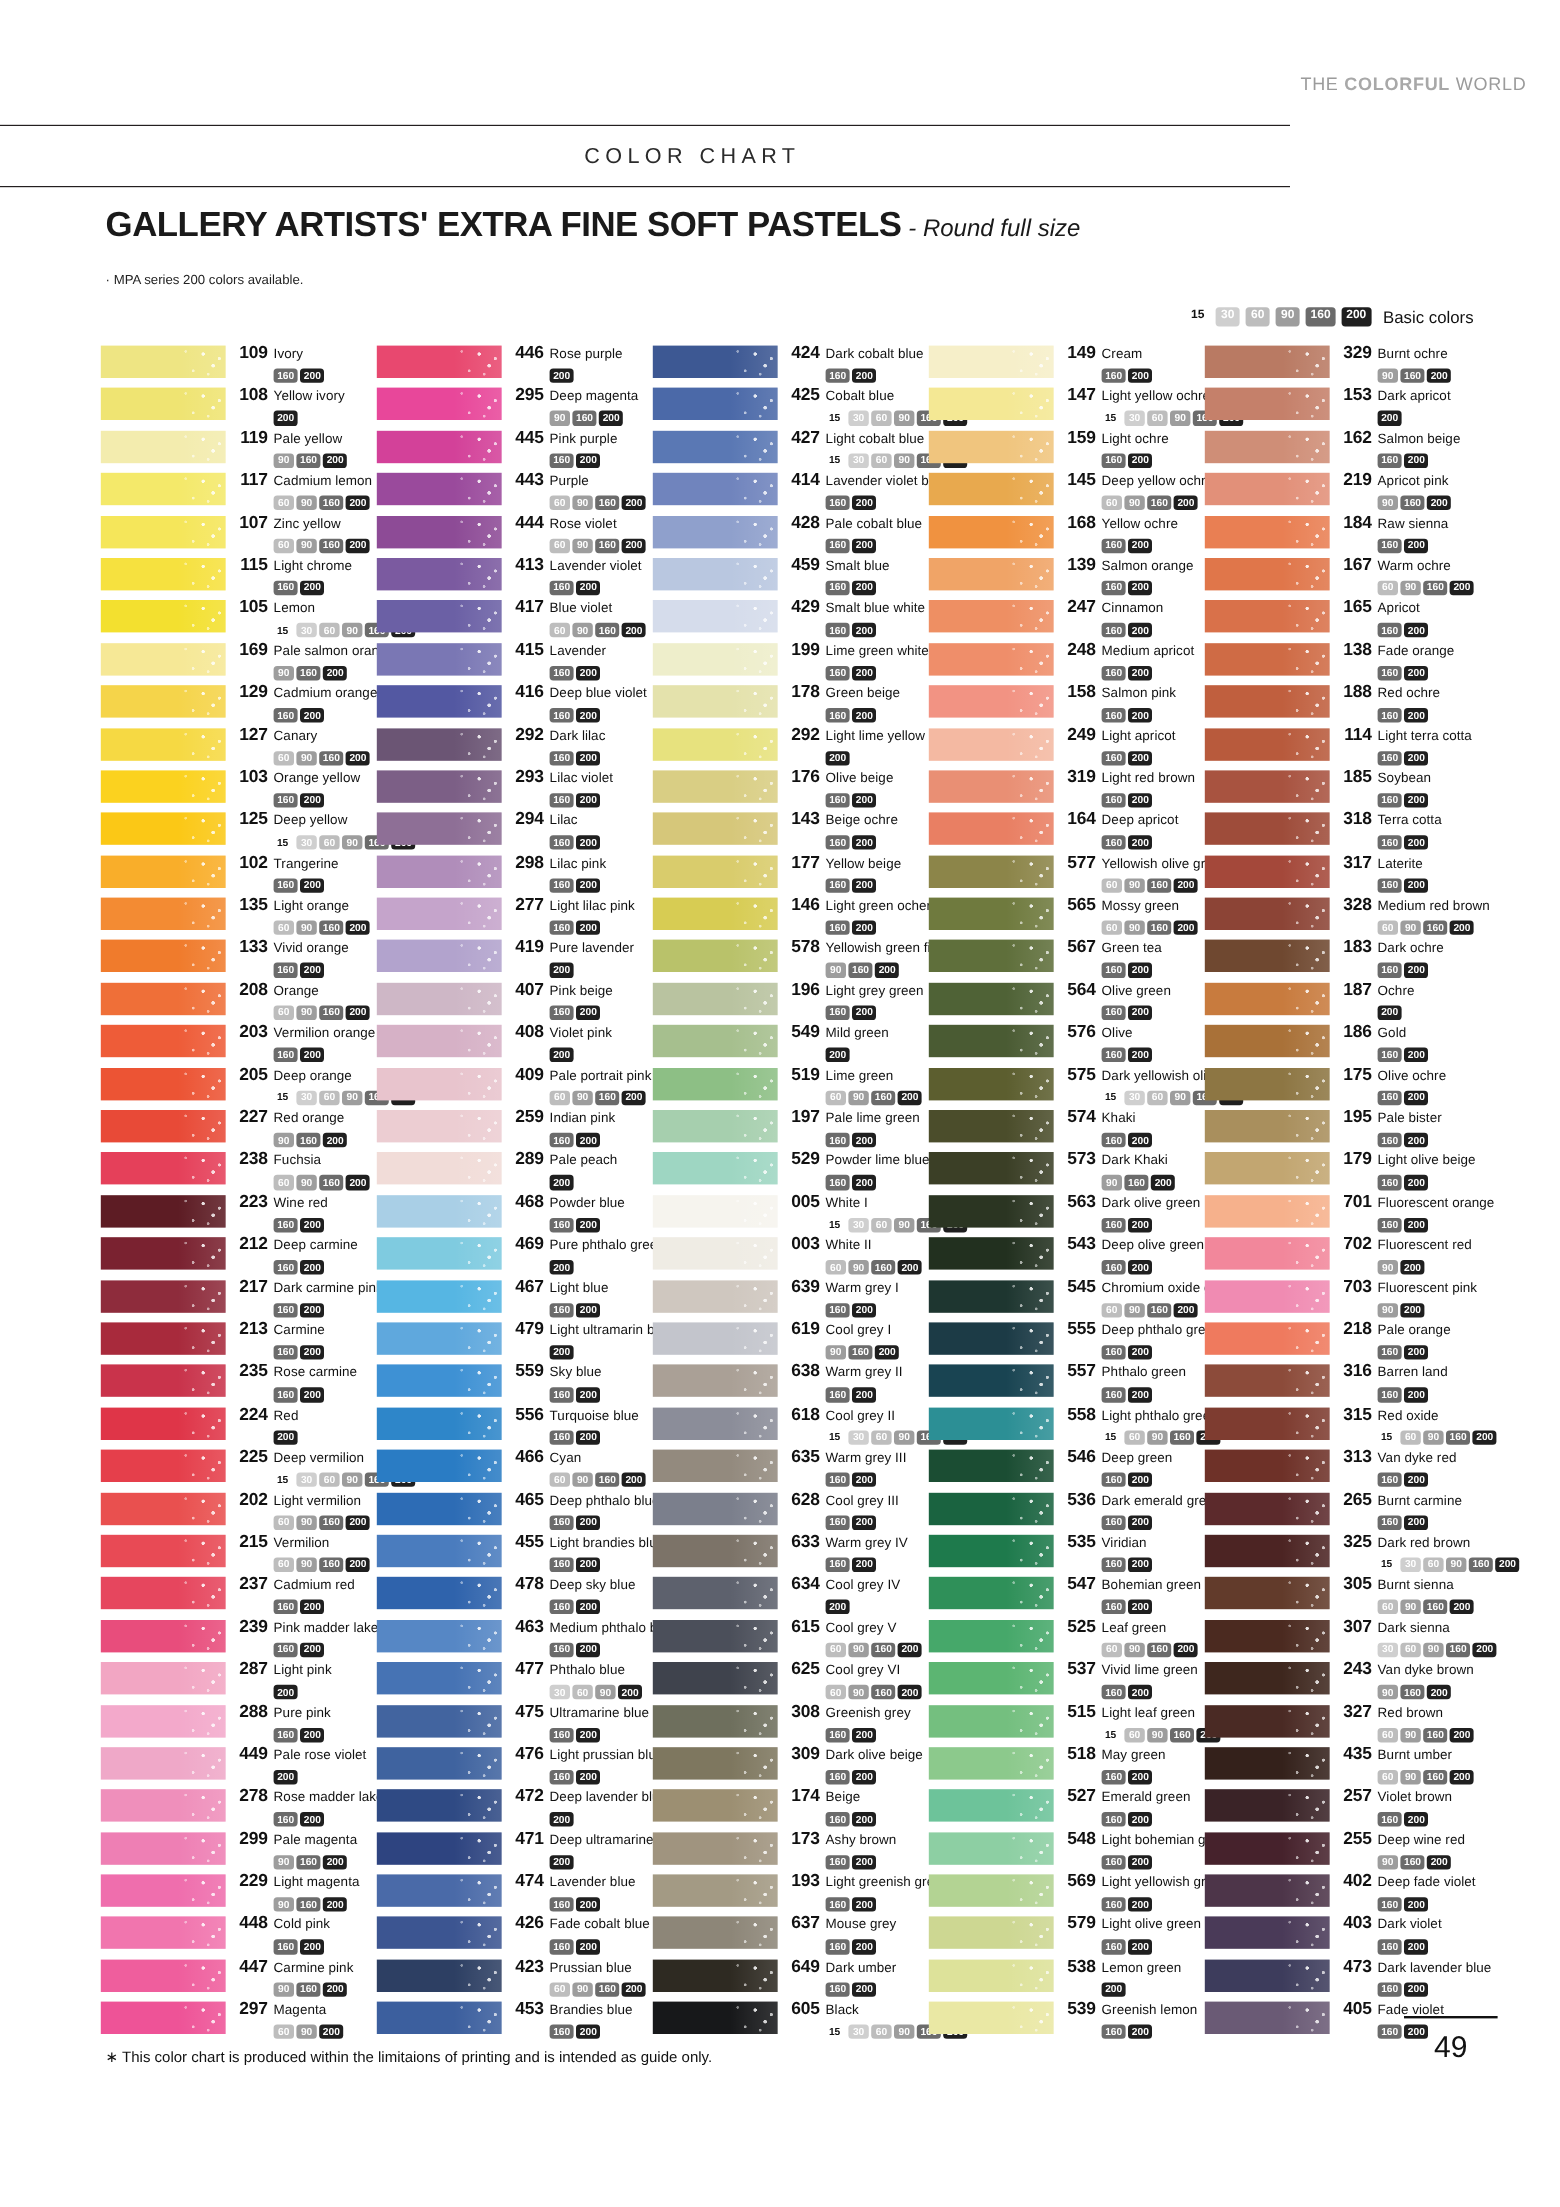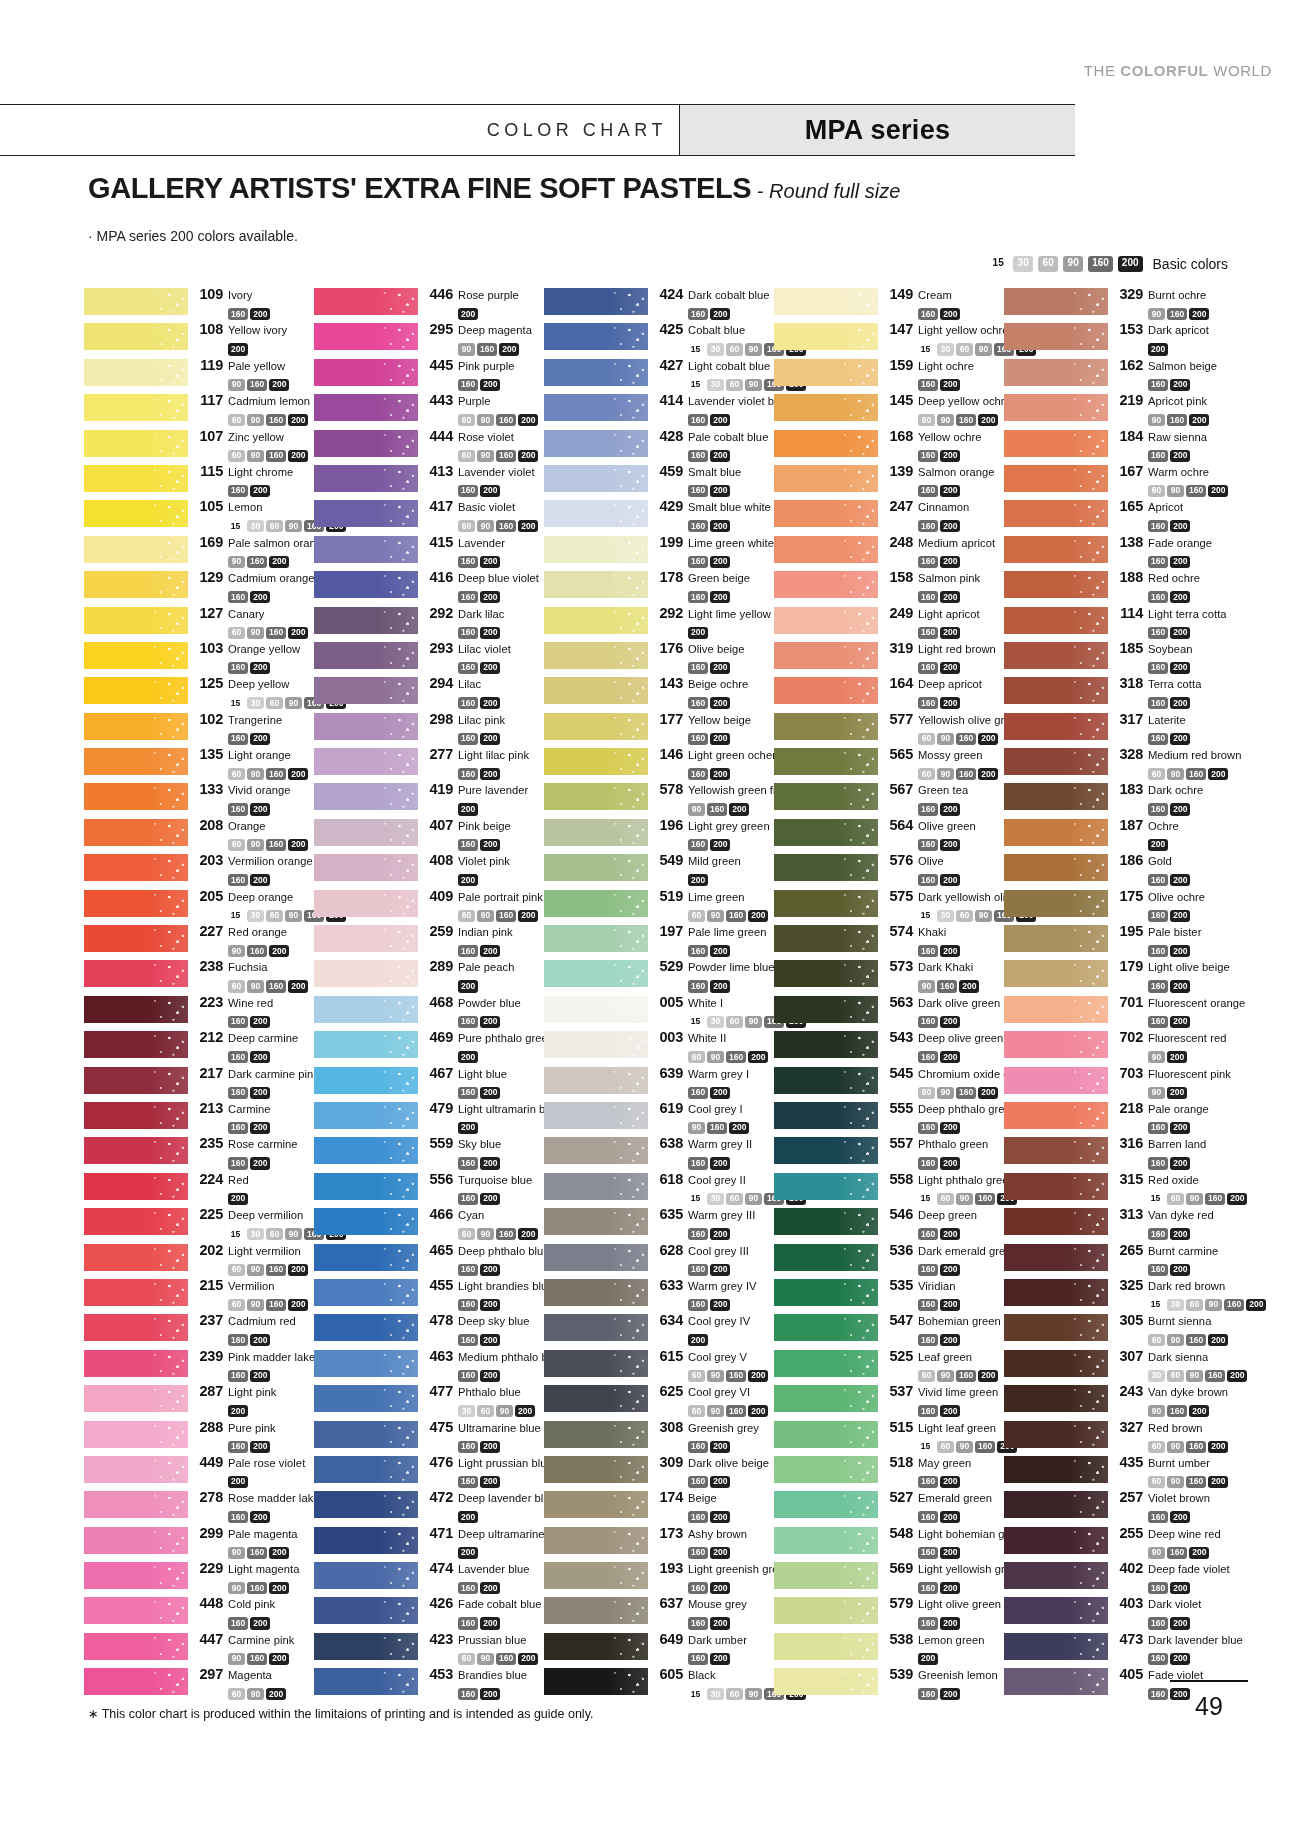--- a/index.html
+++ b/index.html
@@ -37,21 +37,21 @@
   .headbar .seriesbox span { font-size:27px; font-weight:700; color:#111; letter-spacing:0.3px; }
 
   
   .maintitle {
     position:absolute; top:172px; left:88px;
     font-size:29px; font-weight:700; letter-spacing:-0.4px; white-space:nowrap;
   }
   .maintitle .sub { font-weight:400; font-style:italic; font-size:20px; letter-spacing:0; }
   .subnote {
     position:absolute; top:228px; left:88px;
-    font-size:14px; color:#222;
+    font-size:11px; color:#222;
   }
 
   
   .legend {
     position:absolute; top:256px; right:72px;
     display:flex; align-items:center; gap:3px;
     font-size:11px;
   }
   .legend .lgtext { margin-left:5px; font-size:14px; color:#111; }
 
@@ -123,23 +123,20 @@
 </style>
 </head>
 <body>
 
 <div class="brandline">
   <span>THE </span><b>COLORFUL</b><span> WORLD</span>
 </div>
 
 <div class="headbar">
   <div class="chartlabel">COLOR CHART</div>
-  <div class="seriesbox">
-    <span>MPA series</span>
-  </div>
 </div>
 
 <div class="maintitle">
   <span>GALLERY ARTISTS'  EXTRA FINE SOFT PASTELS</span><span class="sub"> - Round full size</span>
 </div>
 <div class="subnote">· MPA series 200 colors available.</div>
 
 <div class="legend">
     <span class="bdg plain">15</span>
     <span class="bdg g1">30</span>
@@ -612,21 +609,21 @@
             <span class="nm">Lavender violet</span>
           </div>
           <div class="tags"><span class="bdg g4">160</span><span class="bdg g5">200</span></div>
         </div>
       </div>
       <div class="row">
         <div class="swatch" style="background: rgb(107, 96, 165);"></div>
         <div class="meta">
           <div class="line1">
             <span class="num">417</span>
-            <span class="nm">Basic violet</span>
+            <span class="nm">Blue violet</span>
           </div>
           <div class="tags"><span class="bdg g2">60</span><span class="bdg g3">90</span><span class="bdg g4">160</span><span class="bdg g5">200</span></div>
         </div>
       </div>
       <div class="row">
         <div class="swatch" style="background: rgb(122, 119, 180);"></div>
         <div class="meta">
           <div class="line1">
             <span class="num">415</span>
             <span class="nm">Lavender</span>

